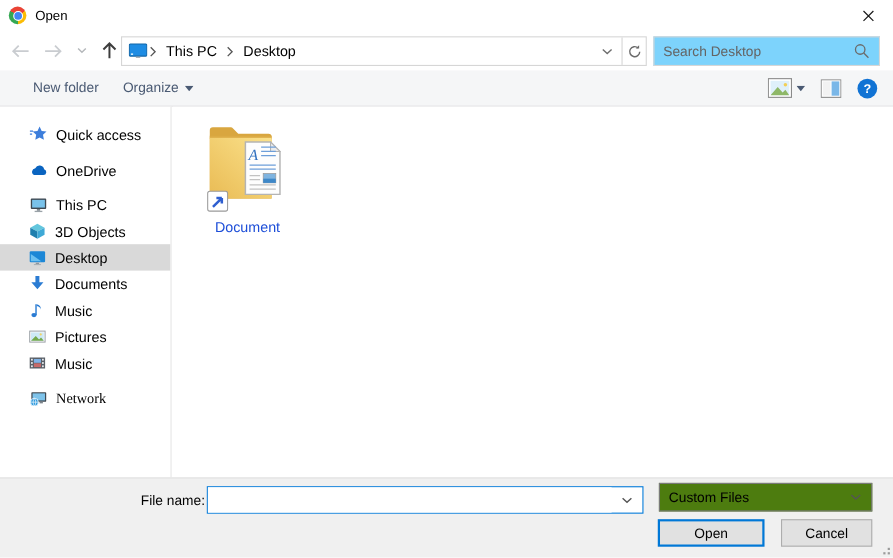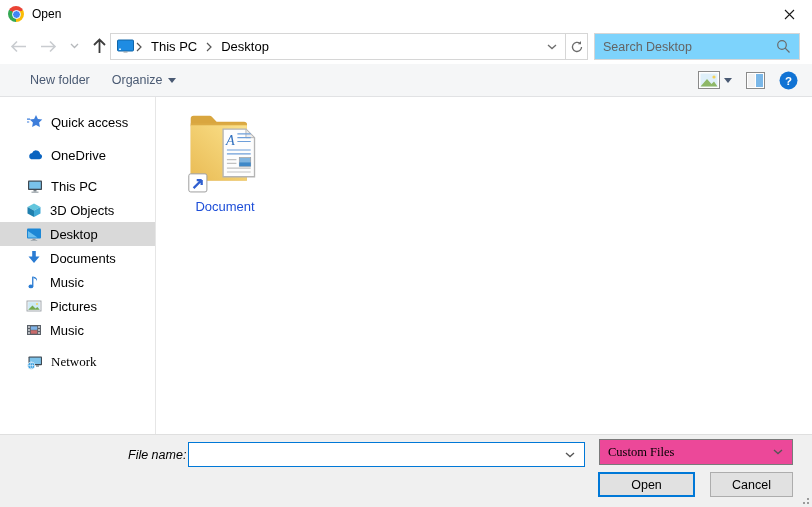--- a/index.html
+++ b/index.html
@@ -47,25 +47,25 @@
   .side-row.selected { background:#d9d9d9; }
   .side-row svg { flex:0 0 auto; }
   .gap-9 { margin-top:9px; } .gap-7 { margin-top:7px; } .gap-8 { margin-top:8px;font-family:Liberation Serif, serif; }
 
   .main { position:absolute; top:97px; left:157px; right:0; bottom:73px; background:#fff; }
   .file-tile { position:absolute; left:18px; top:8px; width:100px; display:flex; flex-direction:column; align-items:center; cursor:pointer; }
   .file-label { margin-top:2px; font-size:13px; color:#1d4ed8; text-align:center; }
 
   
   .footer { position:absolute; left:0; right:0; bottom:0; height:73px; background:#f0f0f0; border-top:1px solid #dfdfdf; }
-  .fname-label { position:absolute; left:128px; top:13px; font-size:12.5px; color:#000;font-style:italic; }
+  .fname-label { position:absolute; left:128px; top:13px; font-size:12.5px; color:#000; }
   .fname-combo { position:absolute; left:188px; top:7px; width:397px; height:25px; border:1px solid #0078d7; background:#fff; display:flex; align-items:center; }
   .fname-combo input { flex:1; border:none; outline:none; height:100%; padding:0 6px; font-family:inherit; font-size:12.5px; }
   .combo-chev { padding:0 9px; display:flex; align-items:center; cursor:pointer; }
-  .ftype-combo { position:absolute; left:599px; top:4px; width:194px; height:26px; border:1px solid #7a7a7a; background:#ec4899; display:flex; align-items:center; cursor:pointer;font-family:Liberation Serif, serif; }
+  .ftype-combo { position:absolute; left:599px; top:4px; width:194px; height:26px; border:1px solid #7a7a7a; background:#4d7c0f; display:flex; align-items:center; cursor:pointer; }
   .ftype-combo .val { flex:1; padding:0 8px; font-size:12.5px; color:#000; }
   .btn { position:absolute; top:37px; height:25px; font-family:inherit; font-size:12.5px; color:#000; background:#e1e1e1; cursor:pointer; }
   .btn-open { left:598px; width:97px; border:2px solid #0078d7; }
   .btn-cancel { left:710px; width:83px; border:1px solid #adadad; }
   .grip { position:absolute; right:2px; bottom:2px; width:10px; height:10px; }
 
   svg { display:block; }
 </style>
 </head>
 <body>

